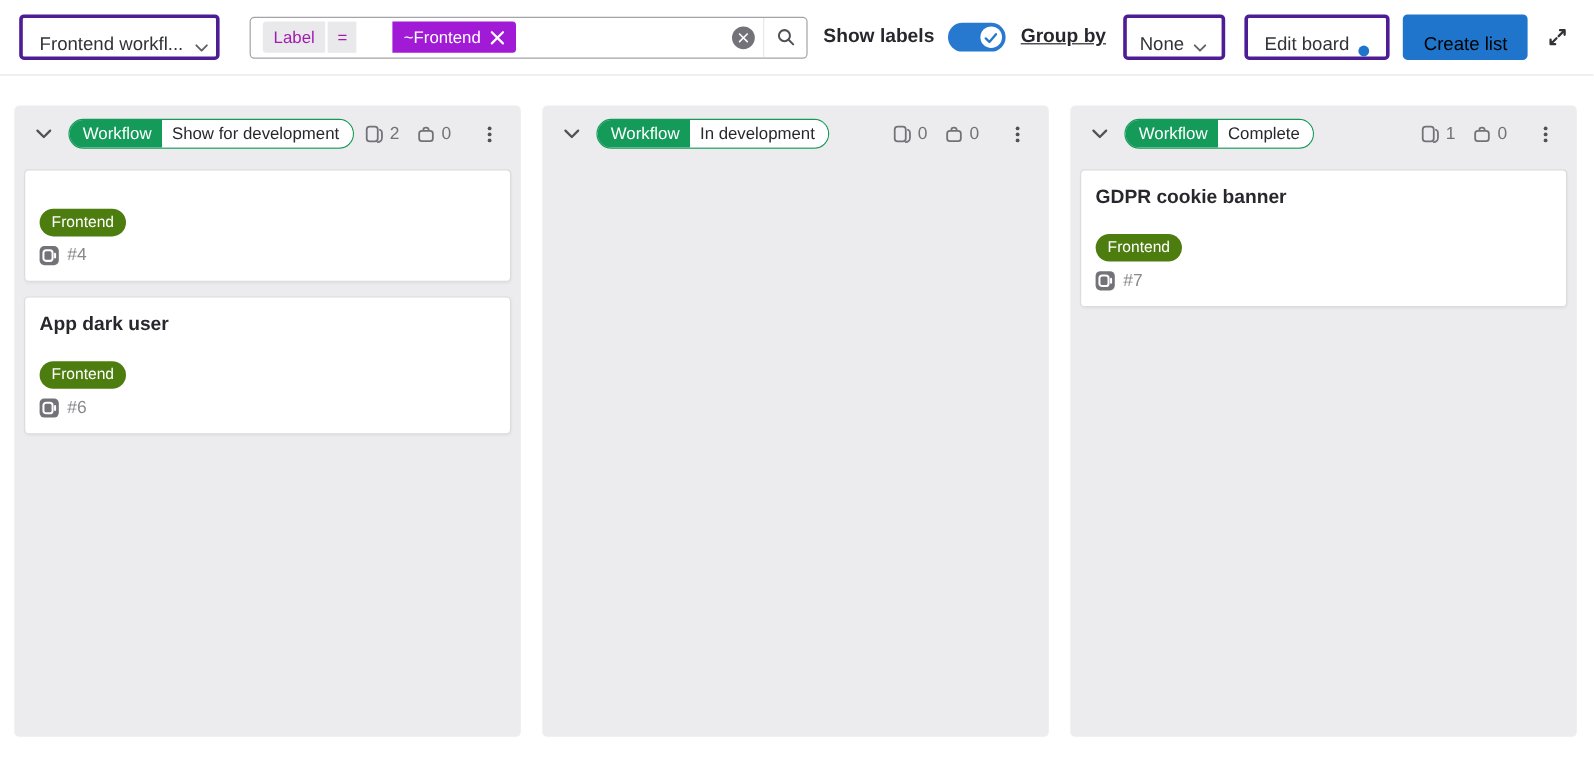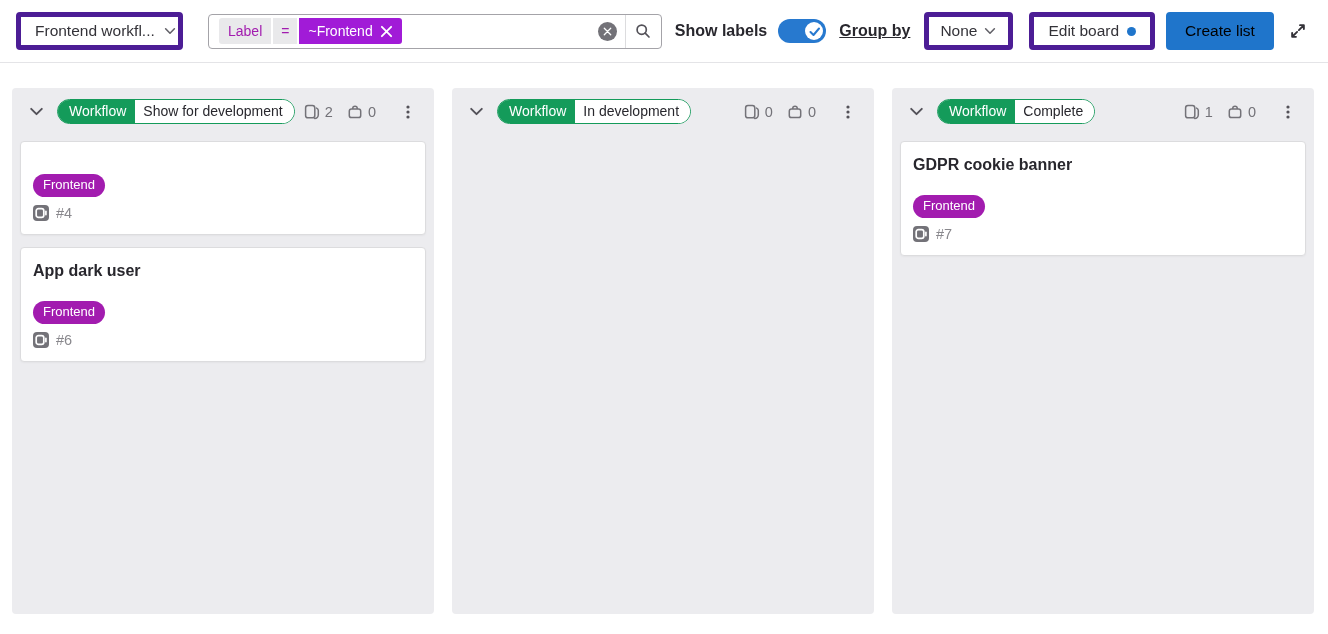--- a/index.html
+++ b/index.html
@@ -5,22 +5,22 @@
   * { margin: 0; padding: 0; box-sizing: border-box; }
   html, body { width: 1328px; height: 634px; background: #fff; overflow: hidden; }
   body { font-family: "Liberation Sans", "DejaVu Sans", sans-serif; font-size: 16px; color: #28272d; }
 
   
   .topbar {
     height: 63px; display: flex; align-items: center;
     padding: 0 16px; border-bottom: 1px solid #e4e4e7; background: #fff;
   }
   .btn {
-    display: inline-flex; align-items: center; justify-content: center;
-    background: #fff; border: 5px solid #4c1d95; border-radius: 4px;
+    display: inline-flex; align-items: flex-end; justify-content: center;
+    background: #fff; border: 3px solid #4c1d95; border-radius: 4px;
     height: 38px; padding: 0 14px; font-size: 15.5px; color: #333238;
     cursor: pointer; white-space: nowrap; gap: 8px;
     font-family: inherit;
   }
   .btn-primary { background: #1f75cb; border-color: #1f75cb; color: #000000; }
   .board-switcher { width: 167px; justify-content: space-between; }
   .chev { width: 14px; height: 14px; color: #626168; flex: 0 0 auto; }
 
   .filter-bar {
     margin-left: 25px; width: 502px; height: 35px;
@@ -28,21 +28,21 @@
     display: flex; align-items: center; background: #fff;
   }
   .filter-tokens { display: flex; align-items: center; gap: 2px; margin-left: 10px; flex: 1 1 auto; }
   .token {
     font-size: 14px; color: #a21caf; background: #e9e9eb;
     padding: 4px 9px; line-height: 18px; display: inline-flex; align-items: center;
   }
   .token.t-first { border-radius: 3px 0 0 3px; }
   .token.t-mid   { border-radius: 0; padding: 4px 8px; }
   .token.t-value {
-    border-radius: 0 3px 3px 0; color: #fff; gap: 7px; cursor: pointer;
+    border-radius: 0 3px 3px 0; color: #fff; gap: 7px; cursor: pointer; margin-left: 28px;
   }
   .token-x { width: 13px; height: 13px; display: inline-block; }
   .icon-btn {
     width: 34px; height: 33px; border: none; background: transparent;
     display: inline-flex; align-items: center; justify-content: center; cursor: pointer;
     color: #737278; flex: 0 0 auto;
   }
   .search-seg { border-left: 1px solid #dcdcde; height: 33px; width: 36px; border-radius: 0 3px 3px 0; color: #535158; }
   .clear-circle { width: 19px; height: 19px; border-radius: 50%; background: #737278; display: flex; align-items: center; justify-content: center; }
   .clear-circle svg { width: 9px; height: 9px; color: #fff; }
@@ -100,21 +100,21 @@
   }
 
   .list-body { padding: 6px 8px 8px; display: flex; flex-direction: column; gap: 12px; overflow: hidden; }
   .issue-card {
     background: #fff; border: 1px solid #dcdcde; border-radius: 4px;
     padding: 13px 12px 13px; cursor: pointer; box-shadow: 0 1px 2px rgba(31,30,36,.04);
   }
   .card-title { font-size: 16px; font-weight: 700; color: #28272d; line-height: 1.3; }
   .card-labels { margin-top: 19px; display: flex; gap: 6px; }
   .label-pill {
-    background: #a21caf; color: #fff; font-size: 13px; line-height: 14px;
+    background: #4d7c0f; color: #fff; font-size: 13px; line-height: 14px;
     padding: 4px 10px 5px; border-radius: 12px; cursor: pointer;
   }
   .card-footer { margin-top: 8px; display: flex; align-items: center; gap: 7px; }
   .issue-type-ico {
     width: 16px; height: 16px; border-radius: 4px; background: #737278;
     display: inline-flex; align-items: center; justify-content: center; flex: 0 0 auto;
   }
   .issue-ref { color: #89888d; font-size: 14.5px; }
 </style>
 </head>

